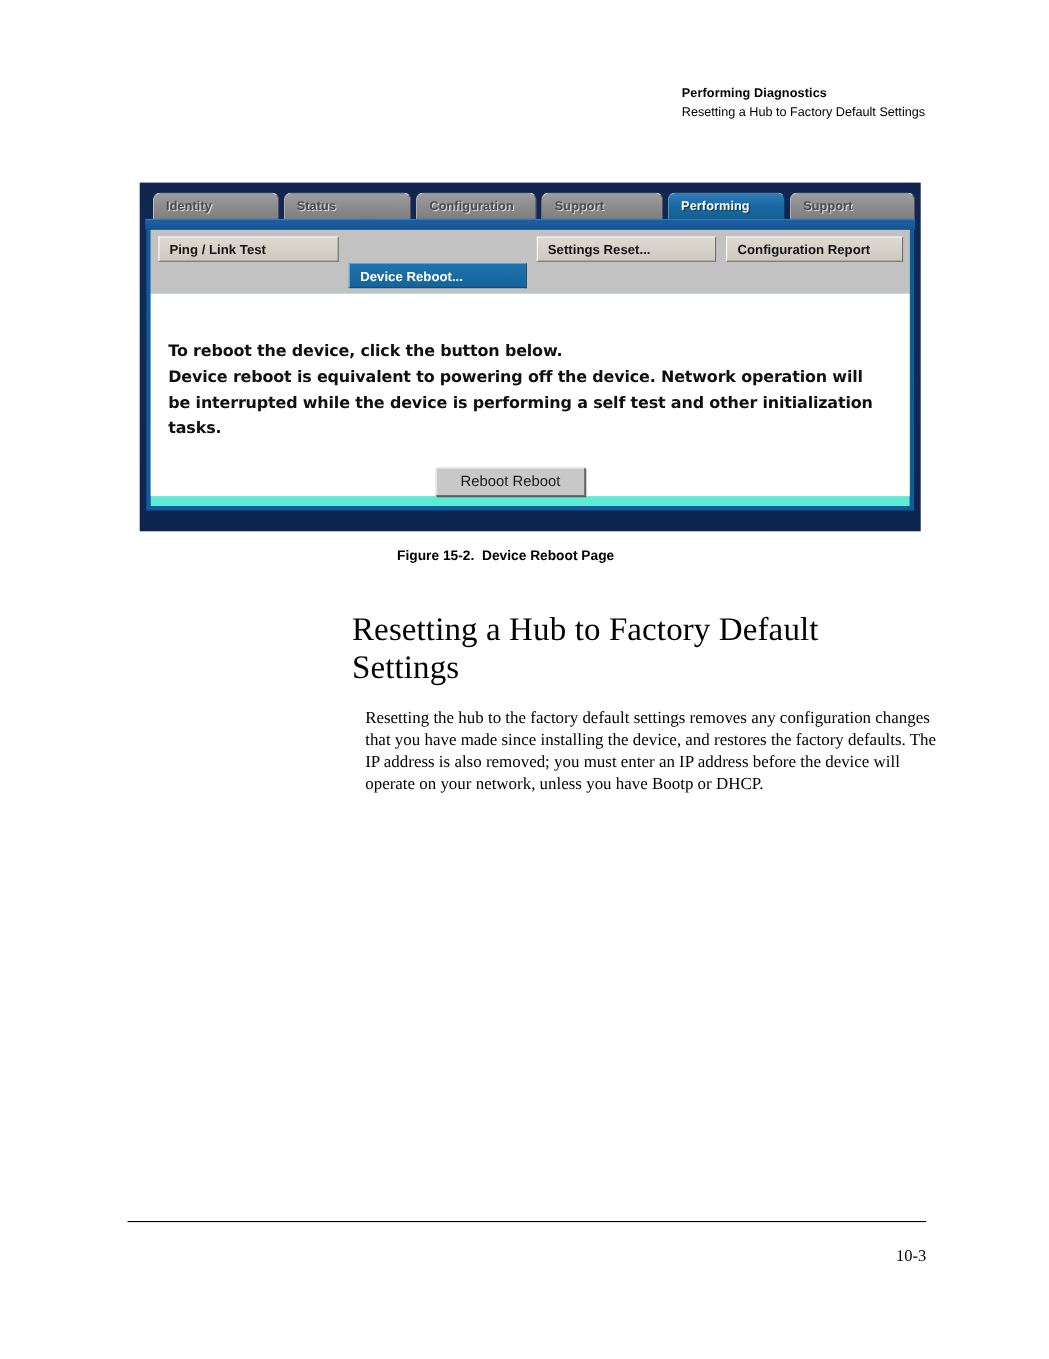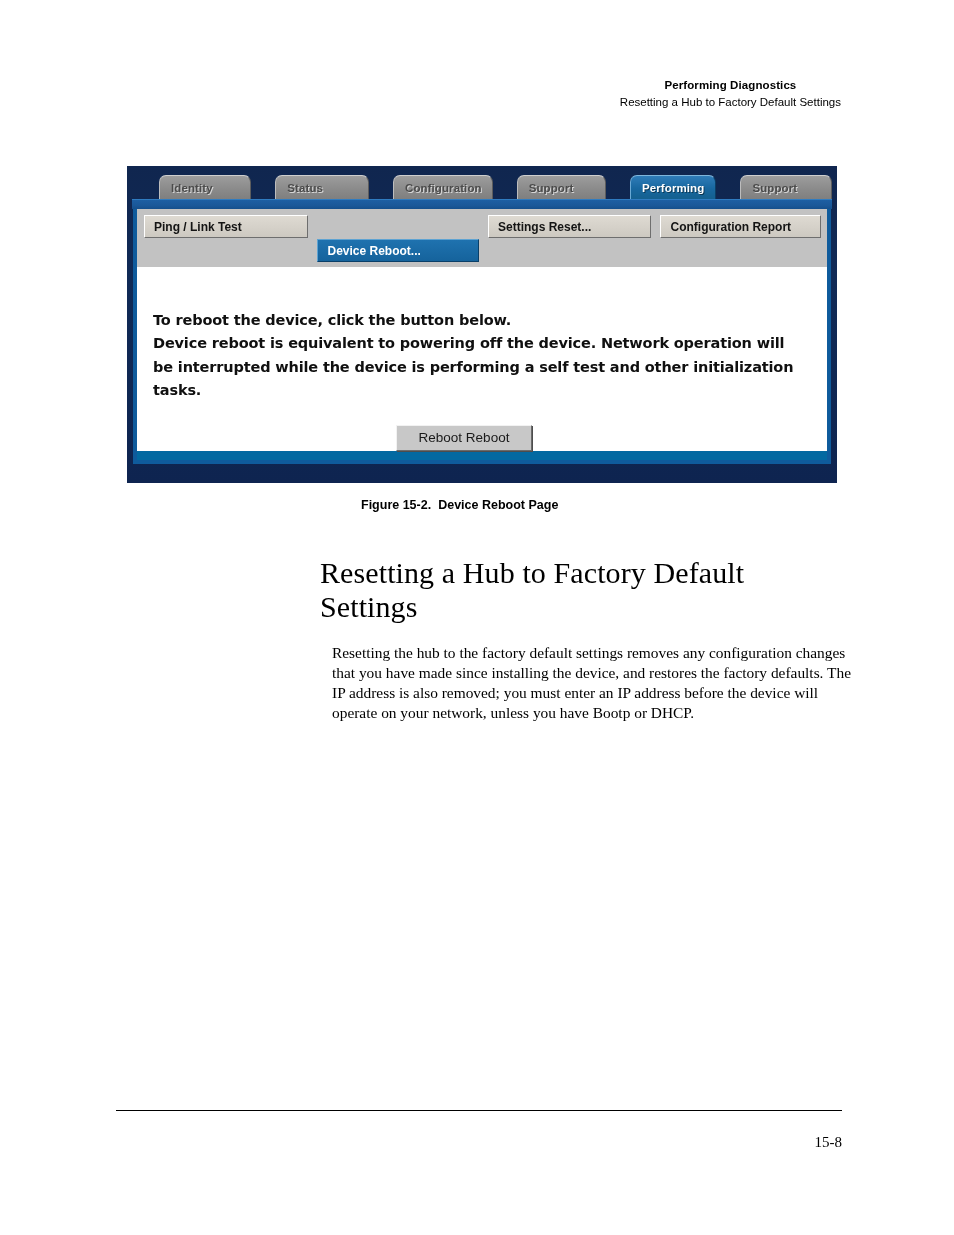--- a/index.html
+++ b/index.html
@@ -14,21 +14,21 @@
     font-family: "Liberation Serif", serif;
     color: #000000;
     overflow: hidden;
   }
 
   
   .page-header {
     position: absolute;
     top: 78px;
     right: 113px;
-    text-align: center;
+    text-align: left;
     font-family: "Liberation Sans", sans-serif;
     line-height: 1.32;
   }
   .page-header .hdr-line1 {
     font-size: 11.5px;
     font-weight: bold;
     letter-spacing: 0.1px;
     color: #000;
     display: block;
   }
@@ -82,21 +82,20 @@
     display: flex;
     align-items: center;
     padding: 0 10px 0 11px;
     font-family: "Liberation Sans", sans-serif;
     font-size: 11.5px;
     font-weight: bold;
     color: #4b4b4b;
     text-shadow: 1px 1px 0 rgba(255,255,255,0.65);
     white-space: nowrap;
     letter-spacing: 0.1px;
-    margin-left: 20px;
   }
   .tab.active {
     background: #1a6ba8;
     background: linear-gradient(180deg, #2f7cb8 0%, #18679f 55%, #14608f 100%);
     color: #ffffff;
     border-top: 1px solid #7fb6dc;
     border-left: 1px solid #6aa9d4;
     border-right: 1px solid #0c3f66;
     text-shadow: 1px 1px 0 rgba(0,0,0,0.45);
   }
@@ -119,21 +118,21 @@
   .panel {
     margin: 0 1px;
     border: 4px solid #12year;
     border: 4px solid #0f5b9c;
     background: #ffffff;
     box-sizing: border-box;
     height: 255px;
     border-top-width: 0;
   }
   .panel-inner {
-    background: #0369a1;
+    background: #5eead4;
     height: 100%;
     box-sizing: border-box;
   }
 
   
   .subtab-bar {
     background: #c2c2c2;
     padding: 6px 6px 5px 7px;
     display: flex;
     gap: 9px;
@@ -334,13 +333,13 @@
 
 <div class="fig-caption">
   <span>Figure 15-2.</span><span class="cap-gap"></span><span>Device Reboot Page</span>
 </div>
 
 <h1 class="section-heading">Resetting a Hub to Factory Default Settings</h1>
 
 <p class="body-para">Resetting the hub to the factory default settings removes any configuration changes that you have made since installing the device, and restores the factory defaults. The IP address is also removed; you must enter an IP address before the device will operate on your network, unless you have Bootp or DHCP.</p>
 
 <div class="footer-rule"></div>
-<div class="footer-page">15-8</div>
+<div class="footer-page">10-3</div>
 
 </body></html>

